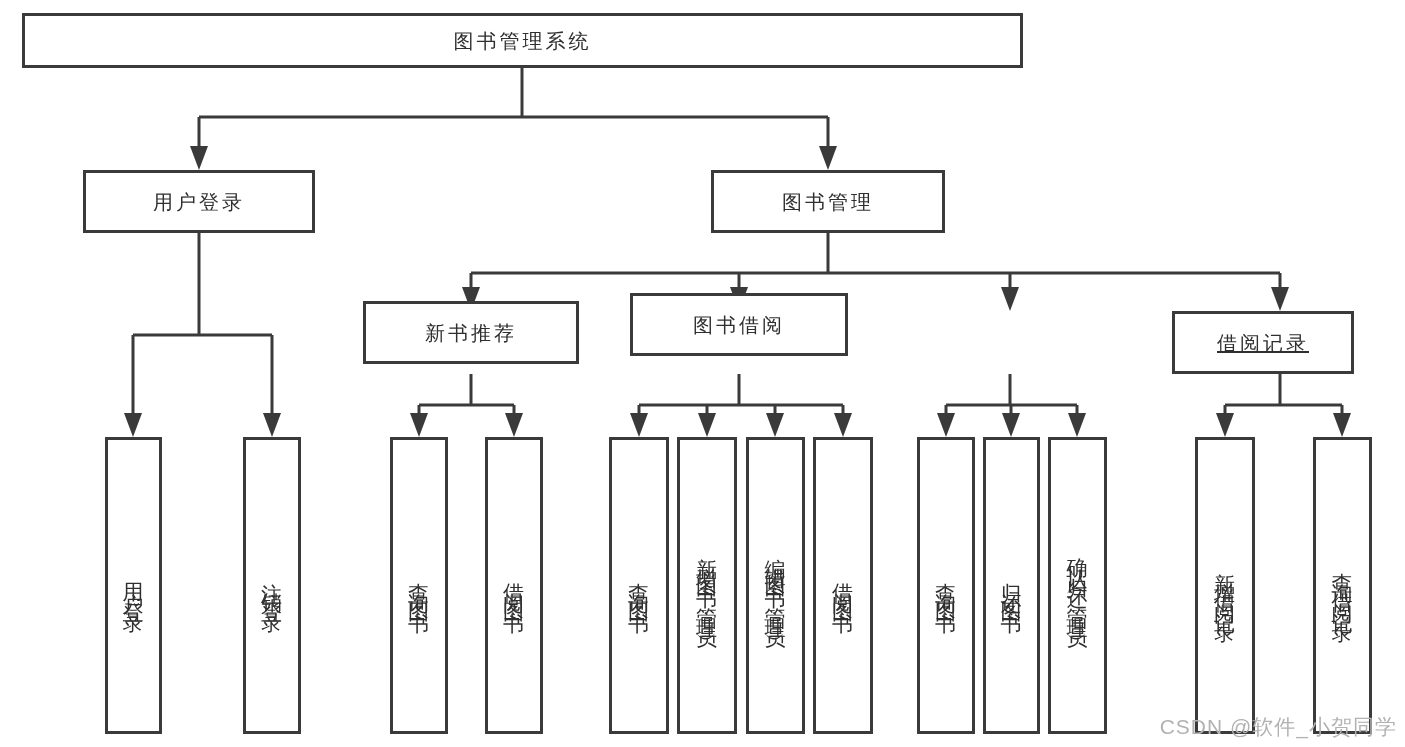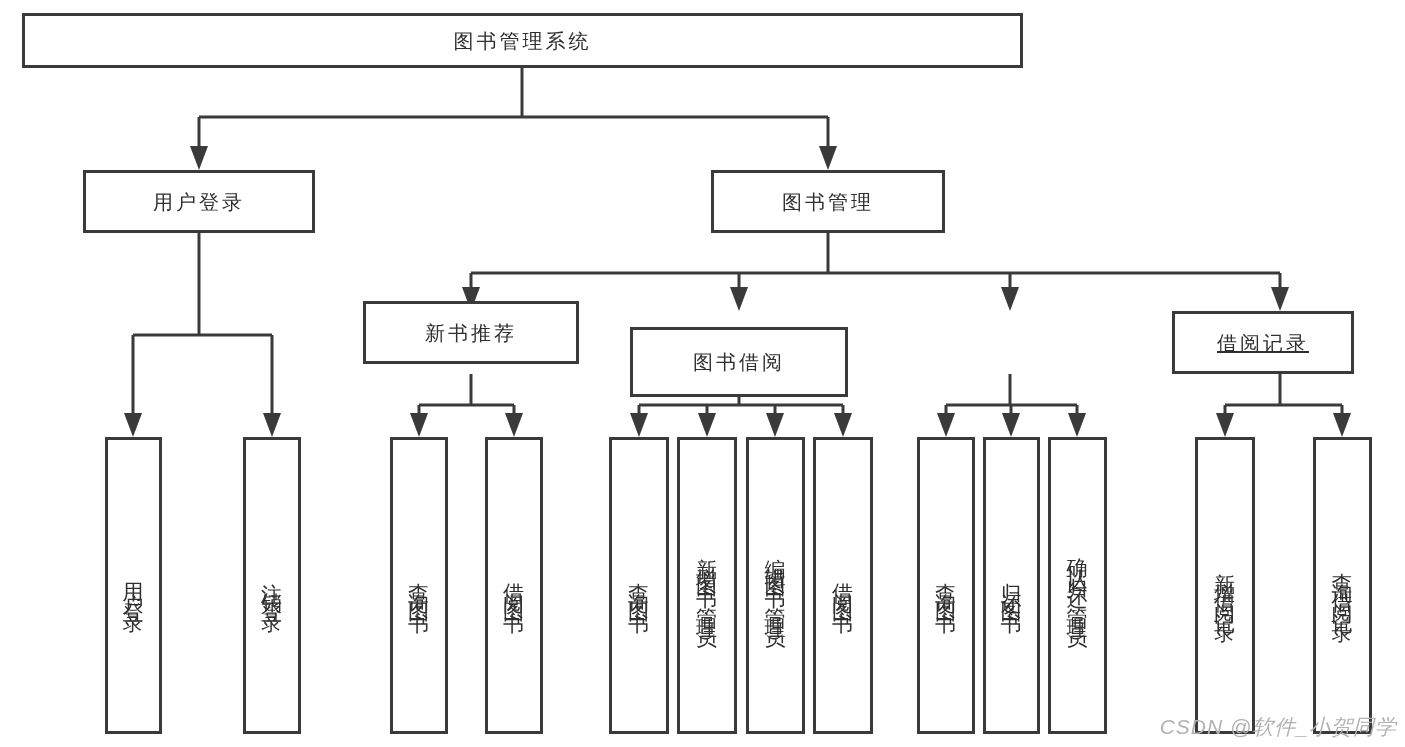--- a/index.html
+++ b/index.html
@@ -38,21 +38,20 @@
     font-size: 21px;
   }
   #watermark {
     position: absolute;
     right: 8px;
     bottom: 6px;
     font-size: 21px;
     letter-spacing: 1px;
     color: #b2b2b2;
     z-index: 5;
-    font-style: italic;
   }
 </style>
 </head>
 <body>
 
 <div id="canvas">
 
   <svg id="connectors" width="1405" height="747" viewBox="0 0 1405 747" xmlns="http://www.w3.org/2000/svg">
     <g stroke="#3a3a3a" stroke-width="3" fill="none">
 
@@ -96,21 +95,21 @@
       <polygon points="1333,413 1351,413 1342,437"></polygon>
     </g>
   </svg>
 
   <div class="node" style="left:22px; top:13px; width:1001px; height:55px;">图书管理系统</div>
 
   <div class="node" style="left:83px; top:170px; width:232px; height:63px;">用户登录</div>
   <div class="node" style="left:711px; top:170px; width:234px; height:63px;">图书管理</div>
 
   <div class="node" style="left:363px; top:301px; width:216px; height:63px;">新书推荐</div>
-  <div class="node" style="left:630px; top:327px; width:218px; height:70px;">图书借阅</div>
+  <div class="node" style="left:630px; top:293px; width:218px; height:63px;">图书借阅</div>
   <div class="node" style="left:1172px; top:311px; width:182px; height:63px;text-decoration:underline;">借阅记录</div>
 
   <div class="node vert" style="left:105px; top:437px; width:57px; height:297px;">用户登录</div>
   <div class="node vert" style="left:243px; top:437px; width:58px; height:297px;">注销登录</div>
 
   <div class="node vert" style="left:390px; top:437px; width:58px; height:297px;">查询图书</div>
   <div class="node vert" style="left:485px; top:437px; width:58px; height:297px;">借阅图书</div>
 
   <div class="node vert" style="left:609px; top:437px; width:60px; height:297px;">查询图书</div>
   <div class="node vert" style="left:677px; top:437px; width:60px; height:297px;">新增图书（管理员）</div>

